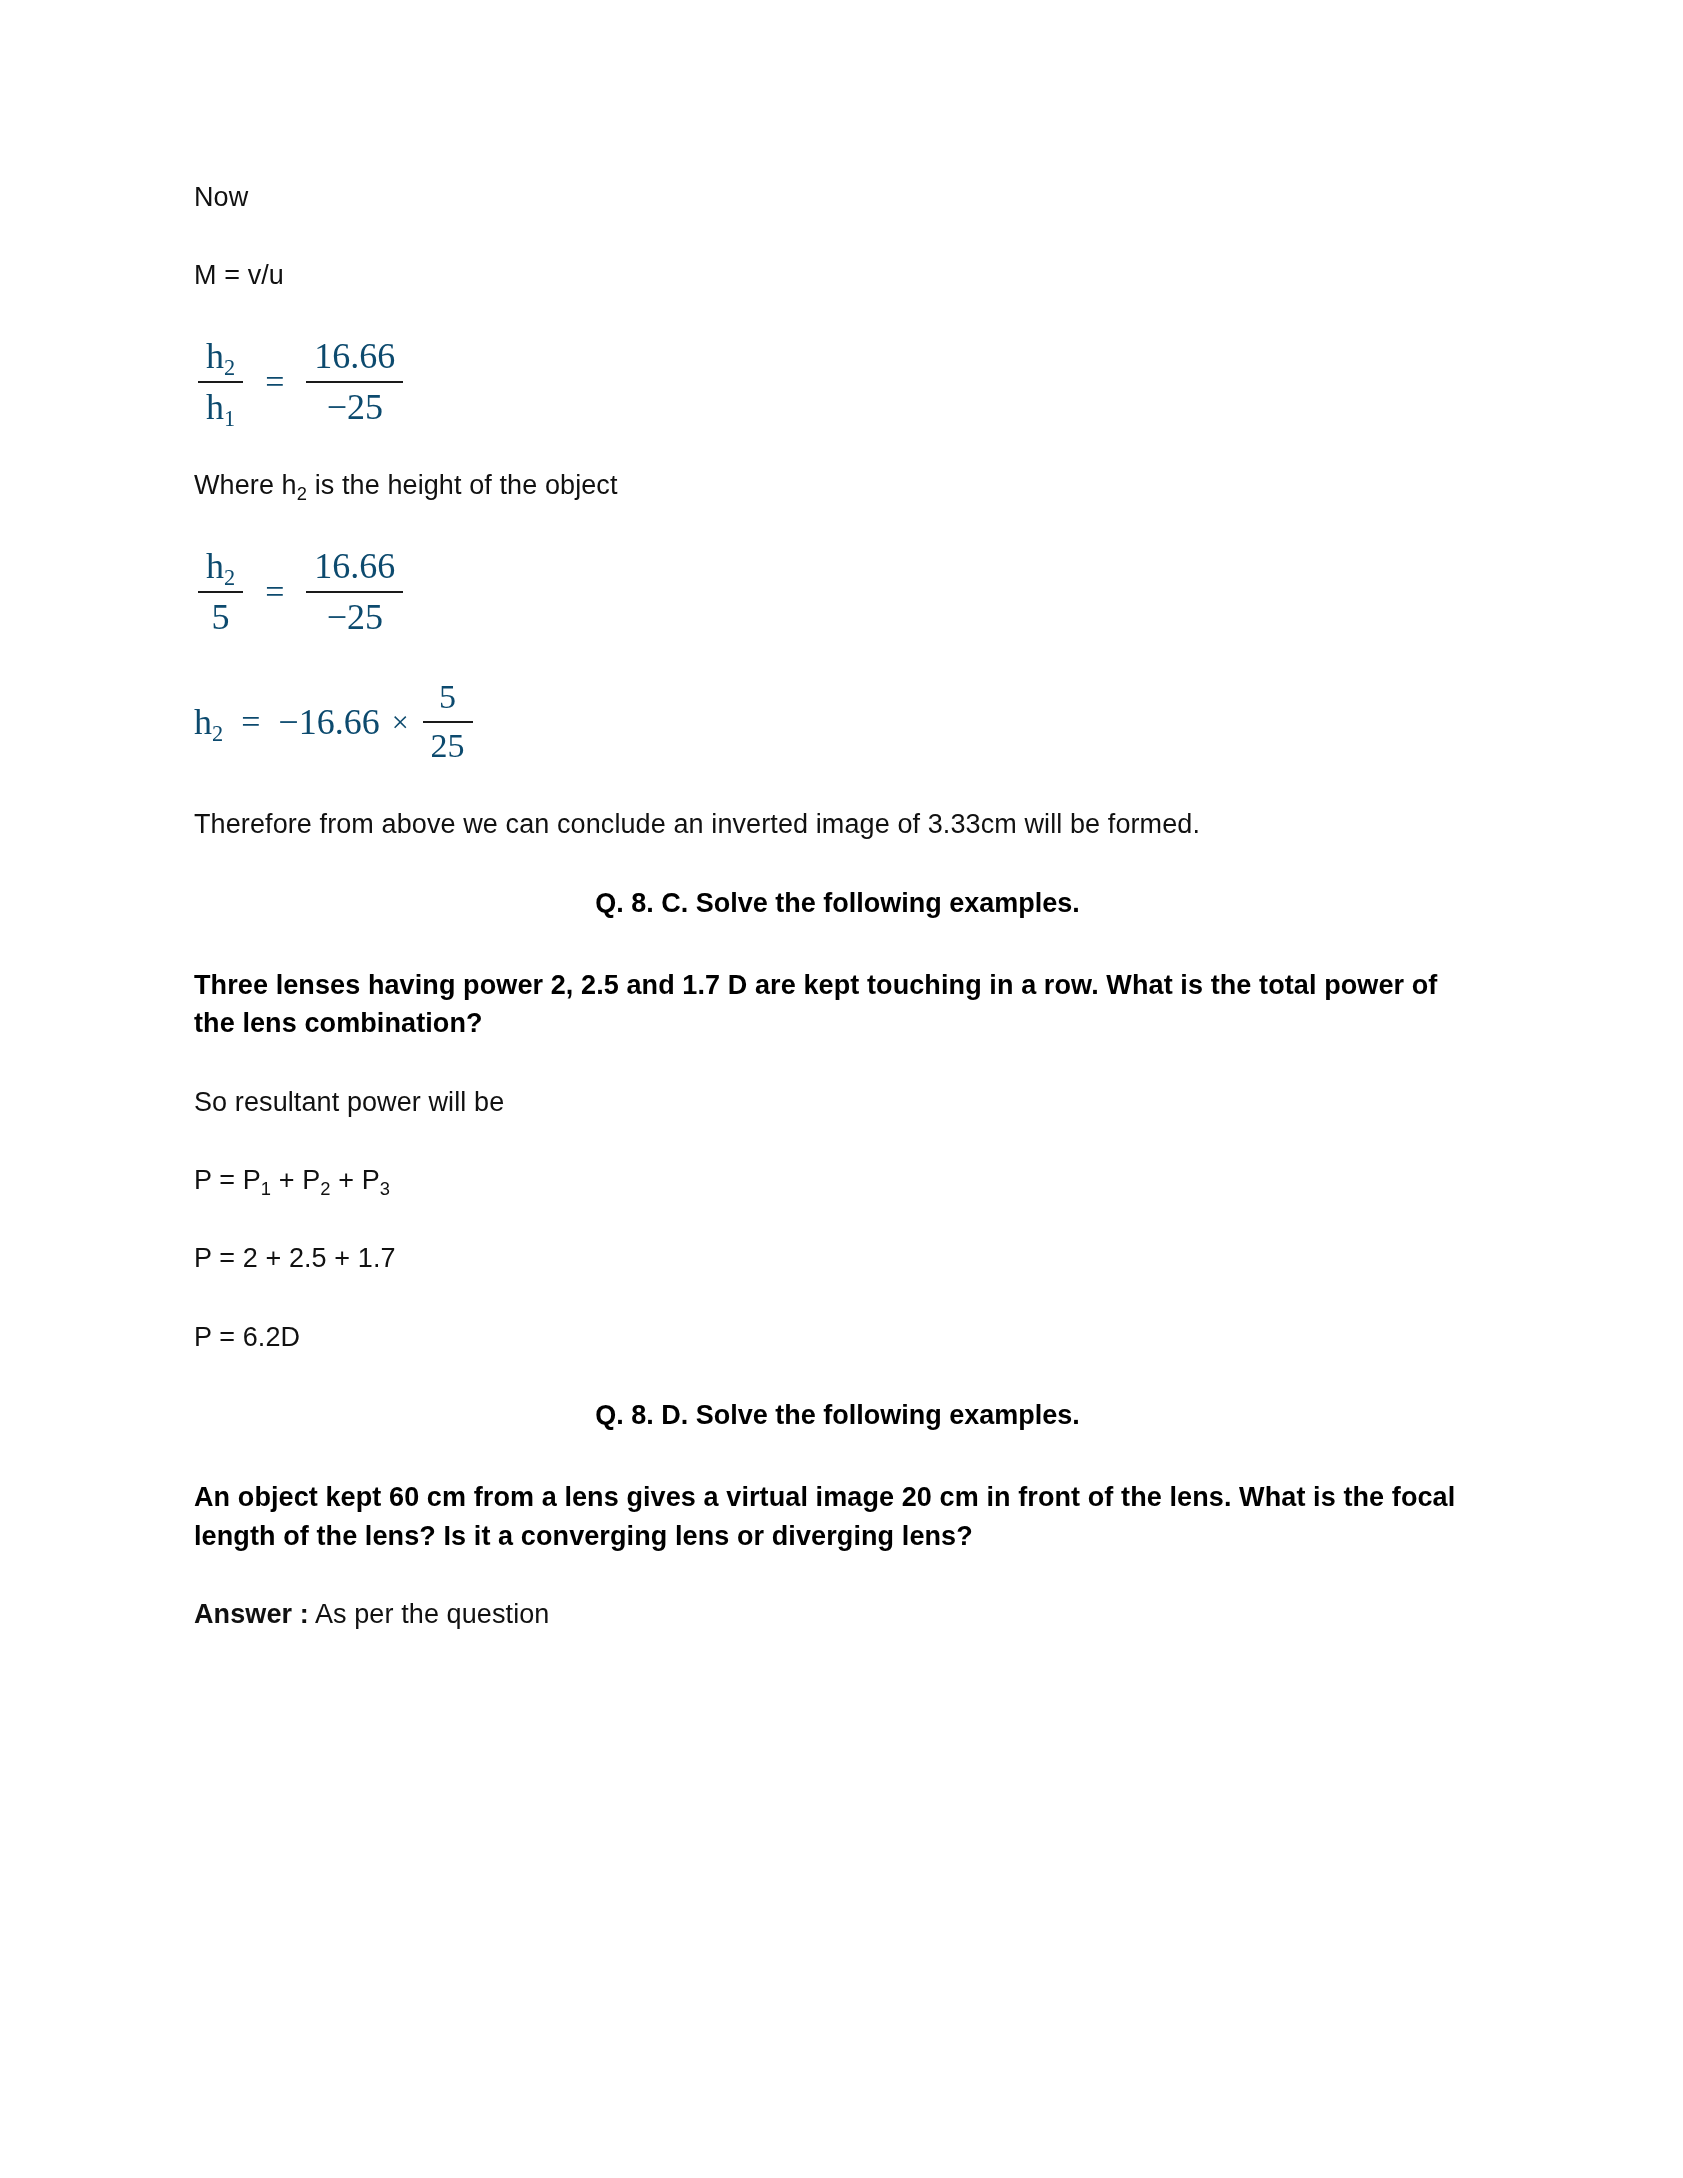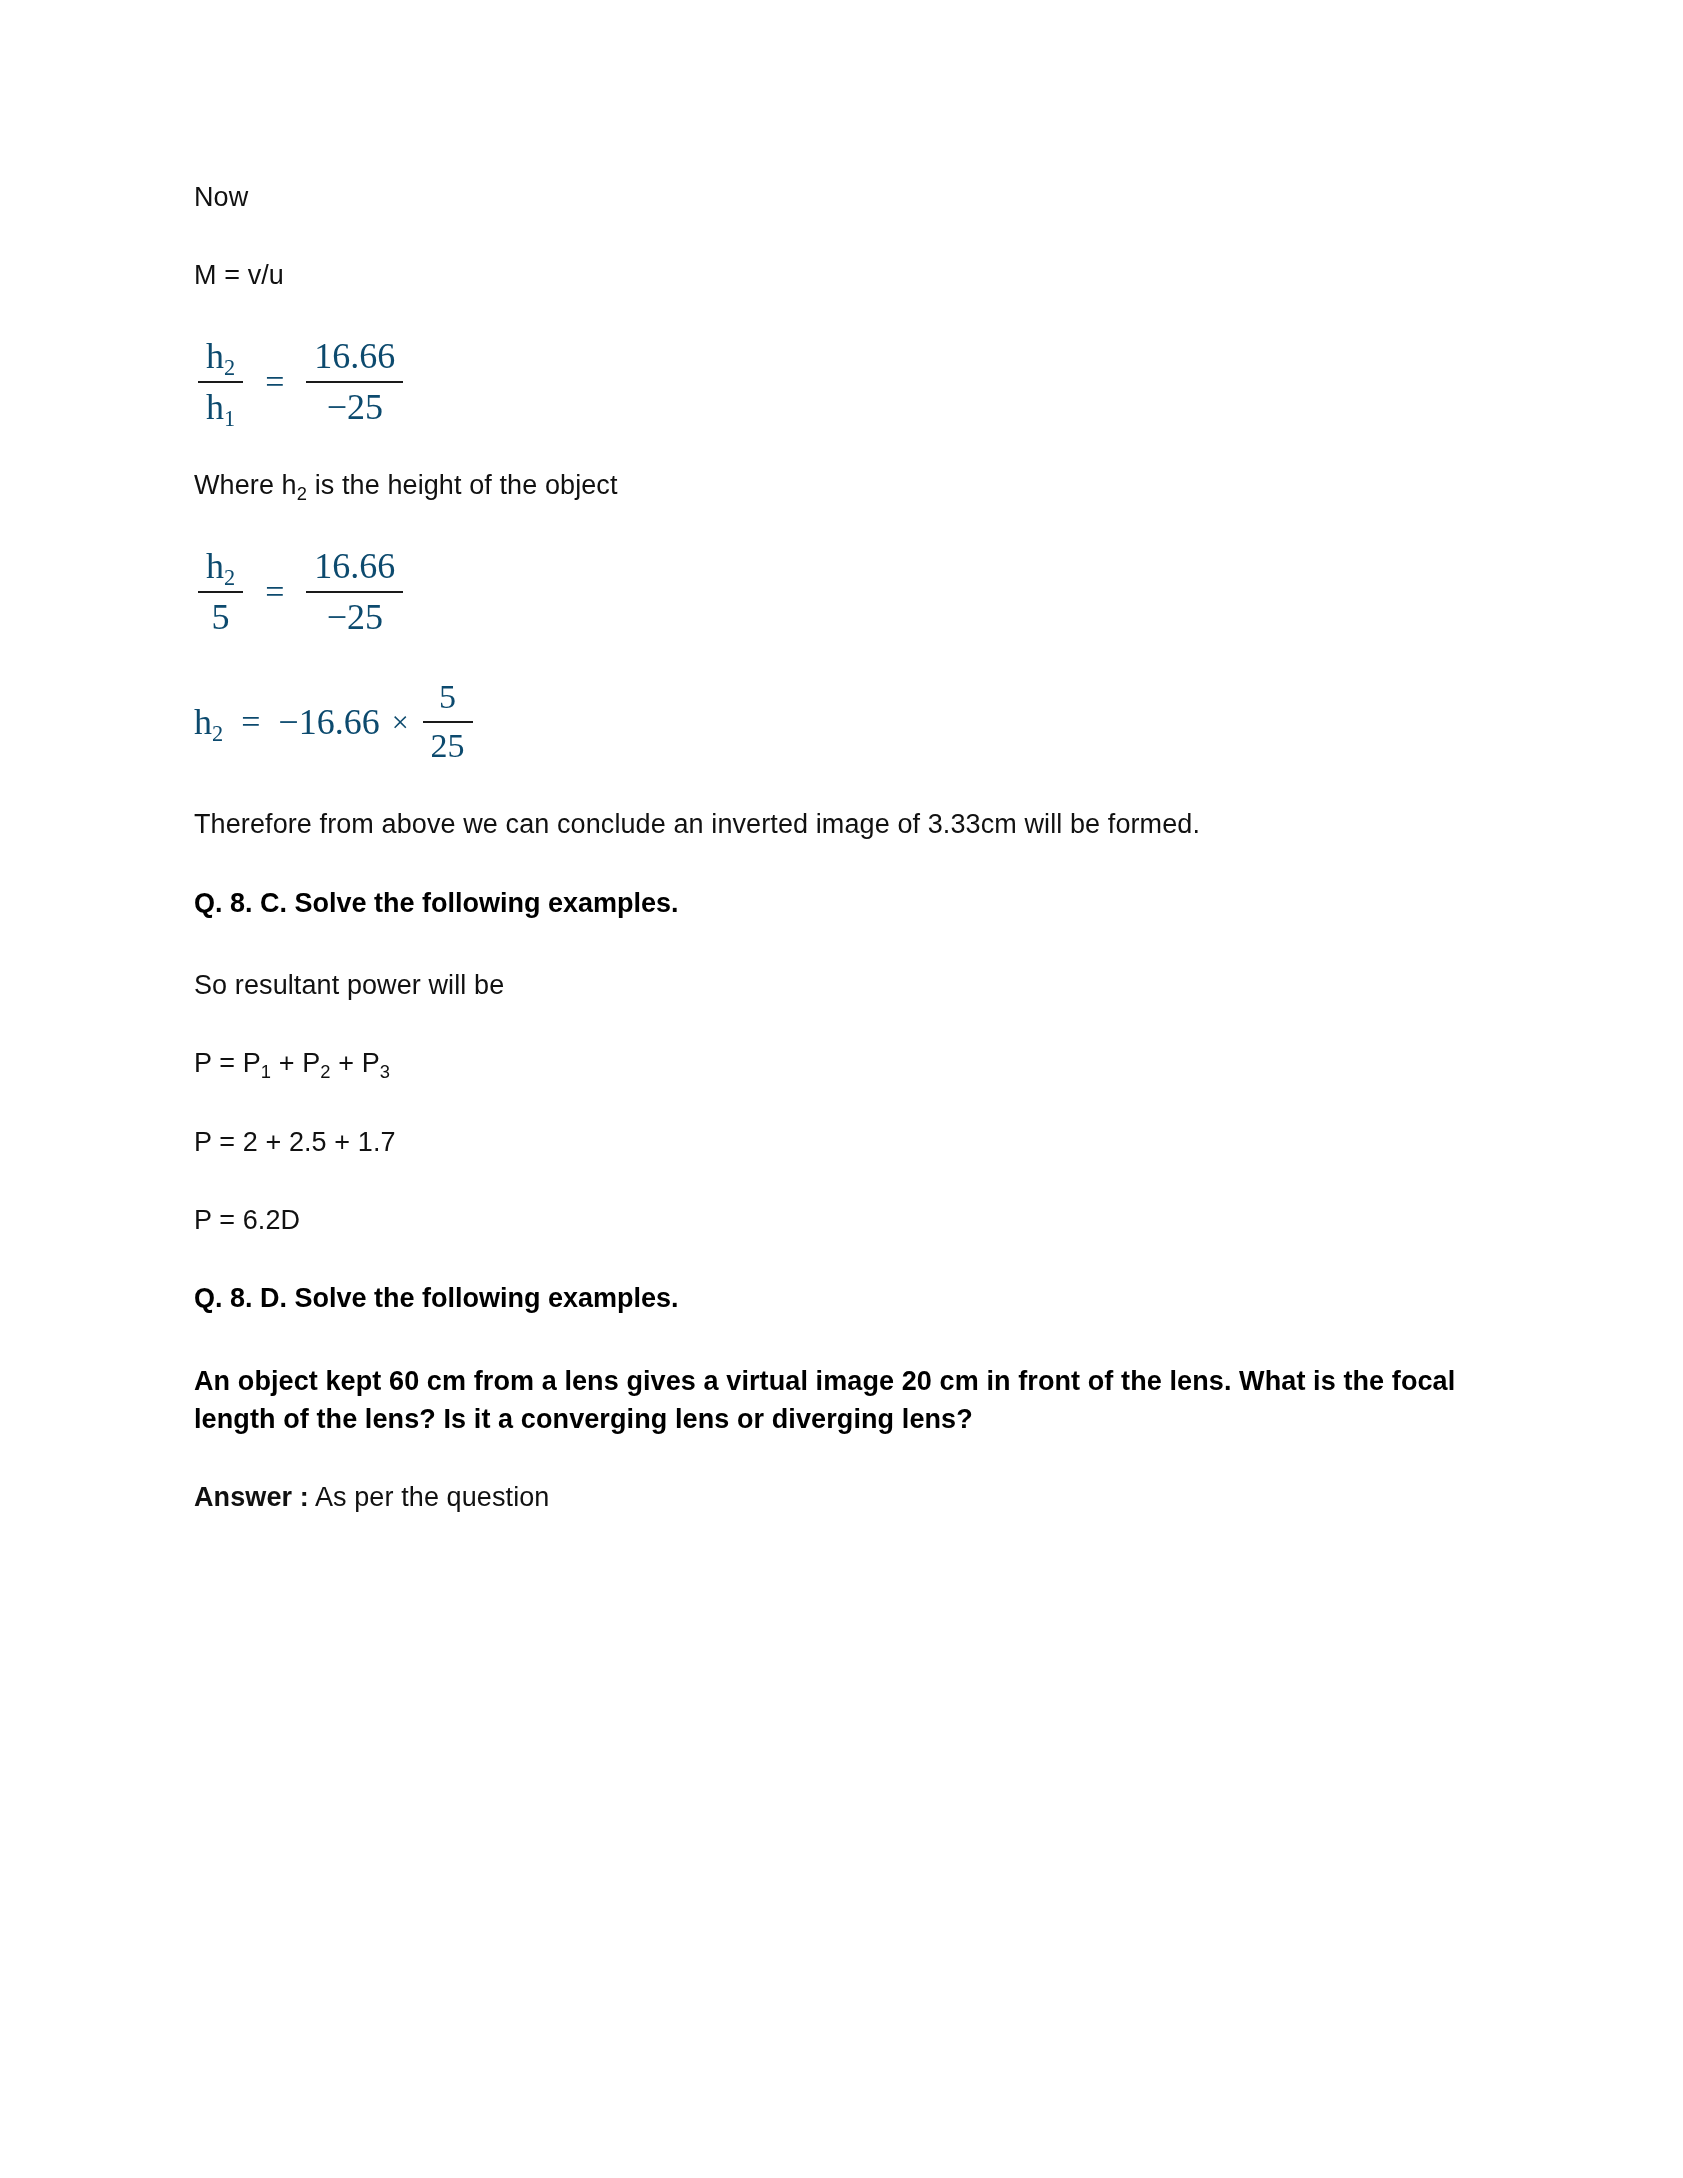--- a/index.html
+++ b/index.html
@@ -47,20 +47,21 @@
     margin: 0 0 40px 0;
     letter-spacing: 0.1px;
   }
 
   .heading {
     font-size: 27px;
     font-weight: bold;
     color: #000000;
     margin: 0 0 44px 0;
     line-height: 1.42;
+    text-align: center;
   }
 
   .lbl-bold { font-weight: bold; }
 
   sub {
     font-size: 0.68em;
     vertical-align: baseline;
     position: relative;
     top: 0.30em;
     line-height: 0;
@@ -185,20 +186,21 @@
         <span class="bar"></span>
         <span class="den">25</span>
       </span>
     </div>
 
 
     <p class="para">Therefore from above we can conclude an inverted image of 3.33cm will be formed.</p>
 
     <h3 class="heading">Q. 8. C. Solve the following examples.</h3>
 
+    <p class="para-bold">Three lenses having power 2, 2.5 and 1.7 D are kept touching in a row. What is the total power of the lens combination?</p>
 
 
     <p class="para">So resultant power will be</p>
 
     <p class="para"><span>P</span><span> = </span><span>P</span><sub>1</sub><span> + </span><span>P</span><sub>2</sub><span> + </span><span>P</span><sub>3</sub></p>
 
     <p class="para">P = 2 + 2.5 + 1.7</p>
 
     <p class="para">P = 6.2D</p>
 

